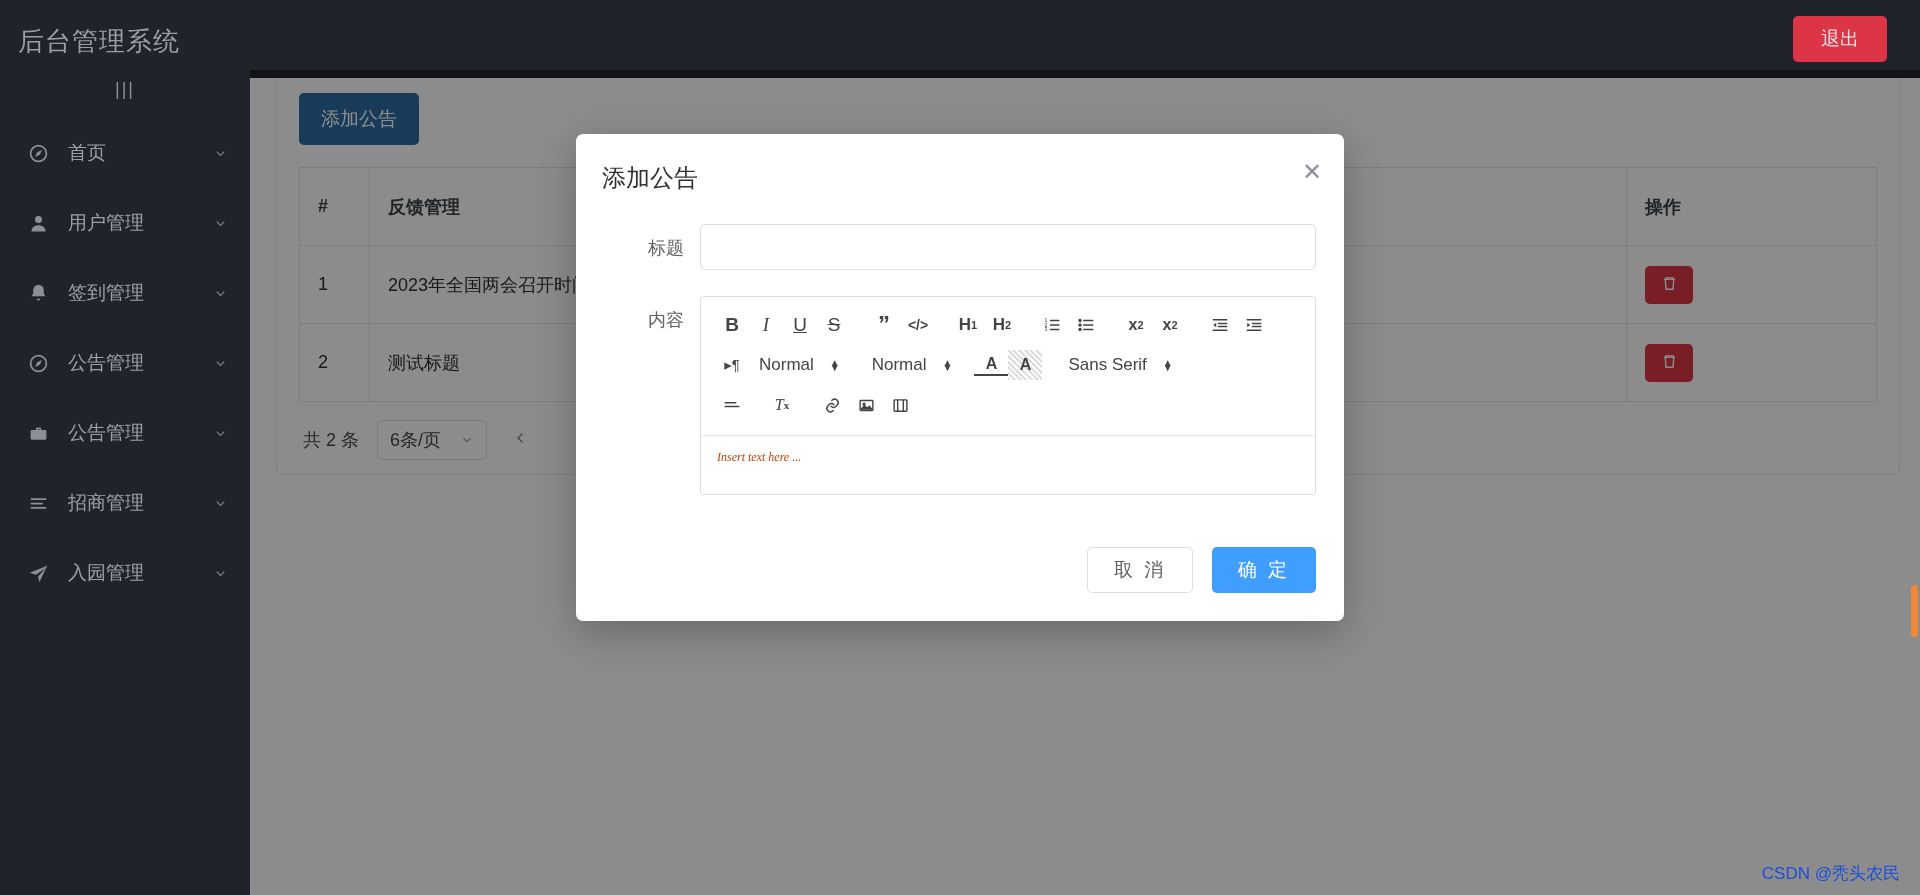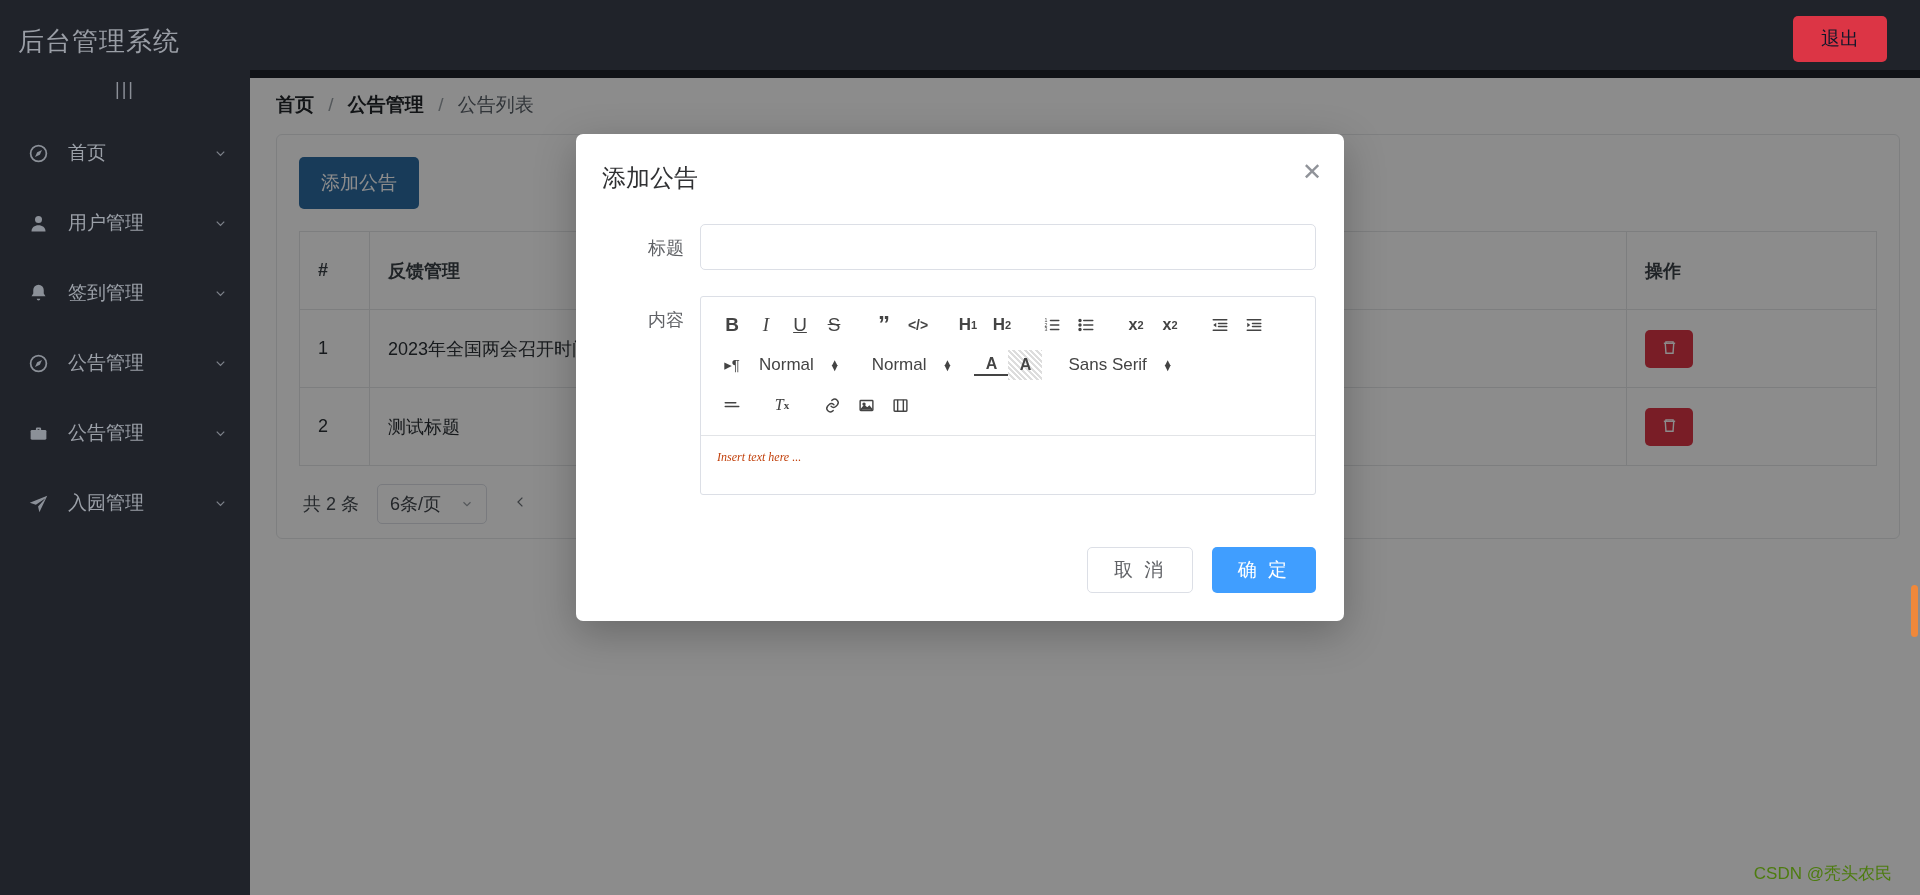--- a/index.html
+++ b/index.html
@@ -67,21 +67,21 @@
     width: 1670px; height: 78px;
     background: #20232a;
     z-index: 4;
   }
   .logout-btn {
     position: absolute;
     right: 33px; top: 16px;
     width: 94px; height: 46px;
     background: #dc3545;
     border: none; border-radius: 5px;
-    color: #0f172a;
+    color: #e5e5e5;
     font-size: 19px;
     font-family: inherit;
     cursor: pointer;
   }
 
   
   .main {
     position: absolute;
     left: 250px; top: 70px;
     width: 1670px; height: 825px;
@@ -318,22 +318,22 @@
   .scrollbar {
     position: absolute;
     right: 2px; top: 585px;
     width: 7px; height: 52px;
     background: #f0883a;
     border-radius: 4px;
     z-index: 30;
   }
   .watermark {
     position: absolute;
-    right: 28px; bottom: 10px;
-    color: #4d7c0f;
+    right: 20px; bottom: 10px;
+    color: #1d4ed8;
     font-size: 17px;
     z-index: 30;
     margin-left: 36px;
   }
 </style>
 </head>
 <body>
 
 <div id="root">
 
@@ -411,20 +411,35 @@
           </svg>
         </span>
         <span class="menu-label">公告管理</span>
         <span class="chev">
           <svg width="15" height="15" viewBox="0 0 24 24" fill="none" stroke="currentColor" stroke-width="2">
               <polyline points="6 9 12 15 18 9"></polyline>
             </svg>
         </span>
       </div>
 
+      <div class="menu-item">
+        <span class="menu-ico">
+          <svg width="21" height="21" viewBox="0 0 24 24" fill="none" stroke="currentColor" stroke-width="2" stroke-linecap="round">
+            <line x1="4" y1="7" x2="20" y2="7"></line>
+              <line x1="4" y1="12" x2="16" y2="12"></line>
+              <line x1="4" y1="17" x2="20" y2="17"></line>
+          </svg>
+        </span>
+        <span class="menu-label">招商管理</span>
+        <span class="chev">
+          <svg width="15" height="15" viewBox="0 0 24 24" fill="none" stroke="currentColor" stroke-width="2">
+              <polyline points="6 9 12 15 18 9"></polyline>
+            </svg>
+        </span>
+      </div>
 
       <div class="menu-item">
         <span class="menu-ico">
           <svg width="21" height="21" viewBox="0 0 24 24" fill="currentColor">
             <path d="M22 3L2 11l7 2.5L20 6l-8.5 9.5L13 22z"></path>
           </svg>
         </span>
         <span class="menu-label">入园管理</span>
         <span class="chev">
           <svg width="15" height="15" viewBox="0 0 24 24" fill="none" stroke="currentColor" stroke-width="2">
@@ -435,27 +450,20 @@
 
     </nav>
   </aside>
 
   <header class="topbar">
     <button class="logout-btn">退出</button>
   </header>
 
   <main class="main">
 
-    <div class="breadcrumb">
-      <span class="bc-strong">首页</span>
-      <span class="bc-sep">/</span>
-      <span class="bc-strong">公告管理</span>
-      <span class="bc-sep">/</span>
-      <span class="bc-last">公告列表</span>
-    </div>
 
     <section class="card">
       <button class="add-btn">添加公告</button>
 
       <table class="data">
         <thead>
           <tr>
             <th class="col-idx">#</th>
             <th class="col-title">反馈管理</th>
             <th class="col-content">公告内容</th>

